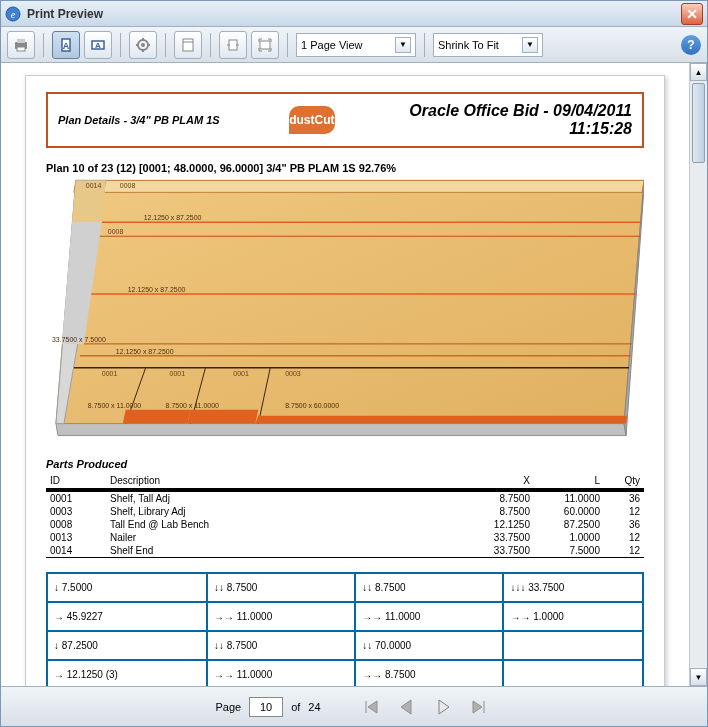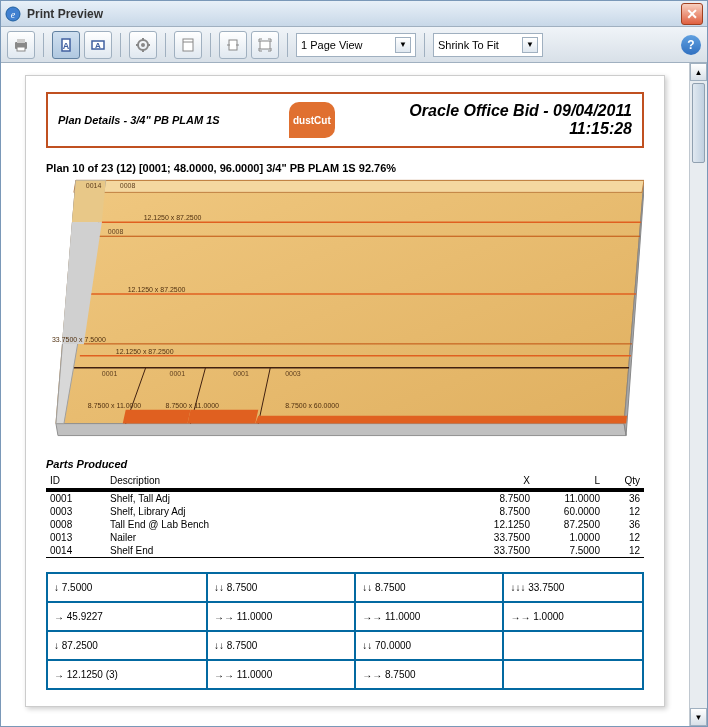--- a/index.html
+++ b/index.html
@@ -19,21 +19,21 @@
 .toolbar-select { height: 24px; border: 1px solid #a0b0c0; background: #fff; padding: 0 4px; display: flex; align-items: center; gap: 6px; cursor: pointer; }
 .toolbar-dropdown-arrow { width:16px; height:16px; border:1px solid #a0b0c0; display:flex; align-items:center; justify-content:center; background:linear-gradient(to bottom,#fff,#e0e8f0); font-size:8px; }
 
 .content-area { flex: 1; display: flex; position: relative; overflow: hidden; background: #fff; }
 .page-wrapper { flex: 1; padding: 12px 10px; overflow: auto; }
 .page { width: 640px; min-height: 620px; background: #fff; border: 1px solid #ccc; box-shadow: 2px 2px 5px rgba(0,0,0,0.2); padding: 16px 20px; margin: 0 auto; }
 
 .header-box { border: 2px solid #c05020; padding: 8px 10px; display: flex; align-items: center; margin-bottom: 14px; }
 .header-left { flex: 1; font-weight: bold; font-style: italic; font-size: 11px; }
 .header-logo { display: flex; align-items: center; gap: 4px; margin: 0 10px; }
-.logo-shape { width: 46px; height: 36px; background: #e07030; border-radius: 10px 10px 10px 0; position: relative; display:flex; align-items:center; justify-content:center; color:#fff; font-size:10px; font-weight:bold; }
+.logo-shape { width: 46px; height: 28px; background: #e07030; border-radius: 10px 10px 10px 0; position: relative; display:flex; align-items:center; justify-content:center; color:#fff; font-size:12px; font-weight:bold; }
 .header-right { flex: 1.3; text-align: right; font-weight: bold; font-style: italic; font-size: 16px; }
 
 .plan-info { font-weight: bold; font-size: 11px; }
 
 .diagram { width: 100%; height: 270px; position: relative; margin-bottom: 14px; }
 .diagram svg { width: 100%; height: 100%; }
 
 .section-title { font-weight: bold; font-style: italic; font-size: 11px; margin-bottom: 3px; }
 
 .parts-table { width: 100%; border-collapse: collapse; font-size: 10px; margin-bottom: 14px; }
@@ -295,14 +295,41 @@
     </div>
     <div class="scrollbar-v">
       <div class="scroll-arrow">▲</div>
       <div class="scroll-track">
         <div class="scroll-thumb"></div>
       </div>
       <div class="scroll-arrow">▼</div>
     </div>
   </div>
 
+  <div class="footer">
+    <span>Page</span>
+    <input class="page-input" value="10" style="">
+    <span>of</span>
+    <span>24</span>
+    <div style="width:20px"></div>
+    <div class="nav-btn">
+      <svg viewBox="0 0 20 20">
+          <path d="M5 4 L5 16 M7 10 L16 4 L16 16 Z" fill="#b0b0b0" stroke="#909090"></path>
+        </svg>
+    </div>
+    <div class="nav-btn">
+      <svg viewBox="0 0 20 20">
+          <path d="M4 10 L14 3 L14 17 Z" fill="#b0b0b0" stroke="#909090"></path>
+        </svg>
+    </div>
+    <div class="nav-btn active">
+      <svg viewBox="0 0 20 20">
+          <path d="M16 10 L6 3 L6 17 Z" fill="#e8e8e8" stroke="#808080"></path>
+        </svg>
+    </div>
+    <div class="nav-btn">
+      <svg viewBox="0 0 20 20">
+          <path d="M15 4 L15 16 M13 10 L4 4 L4 16 Z" fill="#b0b0b0" stroke="#909090"></path>
+        </svg>
+    </div>
+  </div>
 
 </div>
 
 </body></html>

